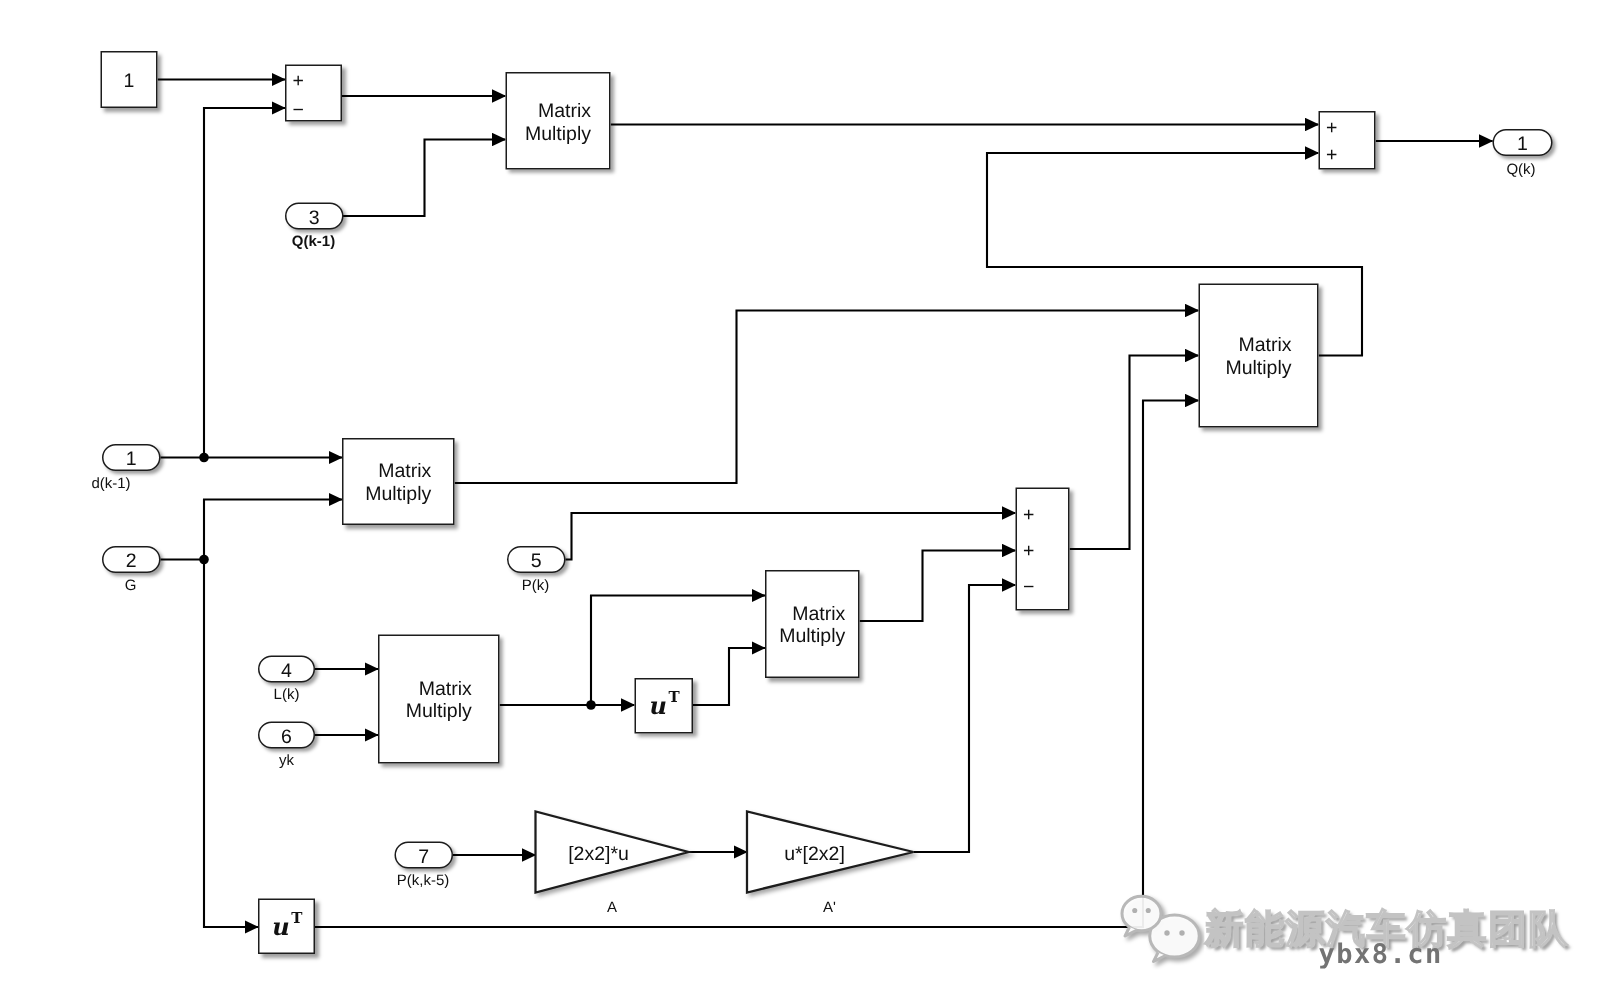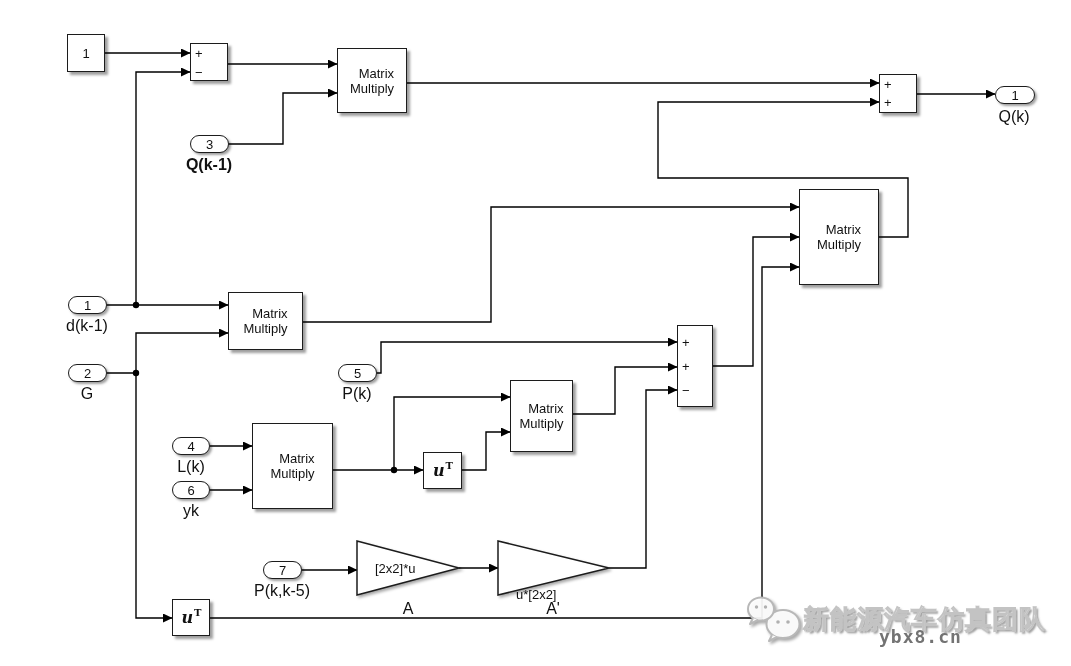--- a/index.html
+++ b/index.html
@@ -21,22 +21,22 @@
         font-family:"DejaVu Serif", serif; }
   .ut .u { font-style:italic; font-weight:bold; font-size:16px; }
   .ut .t { font-weight:bold; font-size:10px; position:relative; top:-5px; left:1px; }
   .port {
     position:absolute; box-sizing:border-box; background:#fff;
     border:1.5px solid #1c1c1c; border-radius:10px;
     display:flex; align-items:center; justify-content:center;
     font-size:13px; box-shadow:2px 2px 2.5px rgba(0,0,0,0.38); z-index:2;
   }
   .plabel { position:absolute; transform:translateX(-50%); white-space:nowrap;
-            font-size:16px; z-index:2; }
-  .gain-text { position:absolute; font-size:13px; z-index:2; text-align:left;margin-left:16px; }
+            font-size:10px; z-index:2; }
+  .gain-text { position:absolute; font-size:13px; z-index:2; text-align:center; }
   .shadowed { filter:drop-shadow(2px 2px 1.5px rgba(0,0,0,0.35)); }
   #watermark { position:absolute; left:745px; top:592px; width:326px; height:74px; z-index:5; }
   #wm-logo { position:absolute; left:0; top:2px; }
   #wm-brand {
     position:absolute; left:58px; top:10px; font-size:26px; font-weight:bold;
     letter-spacing:1px; white-space:nowrap; color:#fdfdfd;
     -webkit-text-stroke:0.9px #c3c3c3;
     text-shadow:2px 2px 2px rgba(140,140,140,0.85);
   }
   #wm-site {
@@ -150,28 +150,28 @@
     <span class="u">u</span>
       <span class="t">T</span>
   </div>
 
   <div class="block ut" style="left:172px; top:599px; width:38px; height:37px;">
     <span class="u">u</span>
       <span class="t">T</span>
   </div>
 
   <div class="gain-text" style="left:359px; top:561px; width:80px;">[2x2]*u</div>
-  <div class="gain-text" style="left:500px; top:587px; width:86px;">u*[2x2]</div>
+  <div class="gain-text" style="left:500px; top:561px; width:86px;">u*[2x2]</div>
   <div class="plabel" style="left:408px; top:600px;">A</div>
   <div class="plabel" style="left:553px; top:600px;">A'</div>
 
   <div class="port" style="left:68px; top:296px; width:39px; height:18px;">
       <span>1</span>
     </div>
-  <div class="plabel" style="left:87px; top:317px;">d(k-1)</div>
+  <div class="plabel" style="left:74px; top:317px;">d(k-1)</div>
 
   <div class="port" style="left:68px; top:364px; width:39px; height:18px;">
       <span>2</span>
     </div>
   <div class="plabel" style="left:87px; top:385px;">G</div>
 
   <div class="port" style="left:190px; top:135px; width:39px; height:18px;">
       <span>3</span>
     </div>
   <div class="plabel" style="left:209px; top:156px;font-weight:bold;">Q(k-1)</div>

